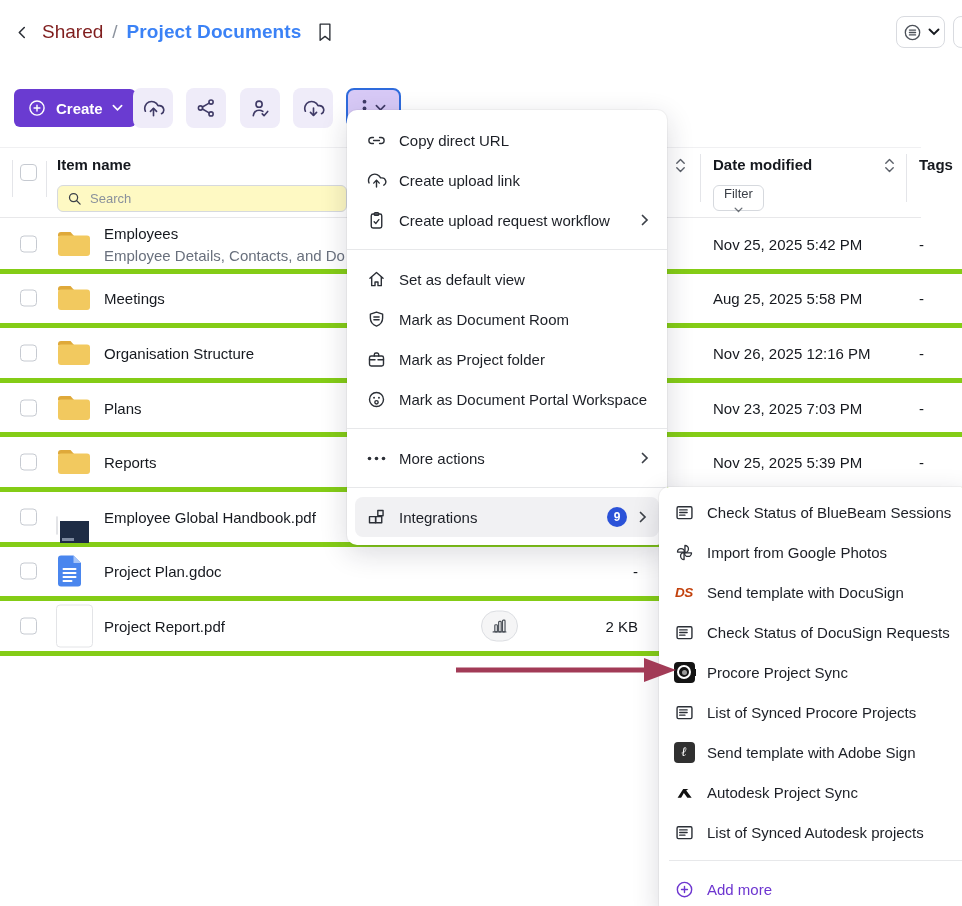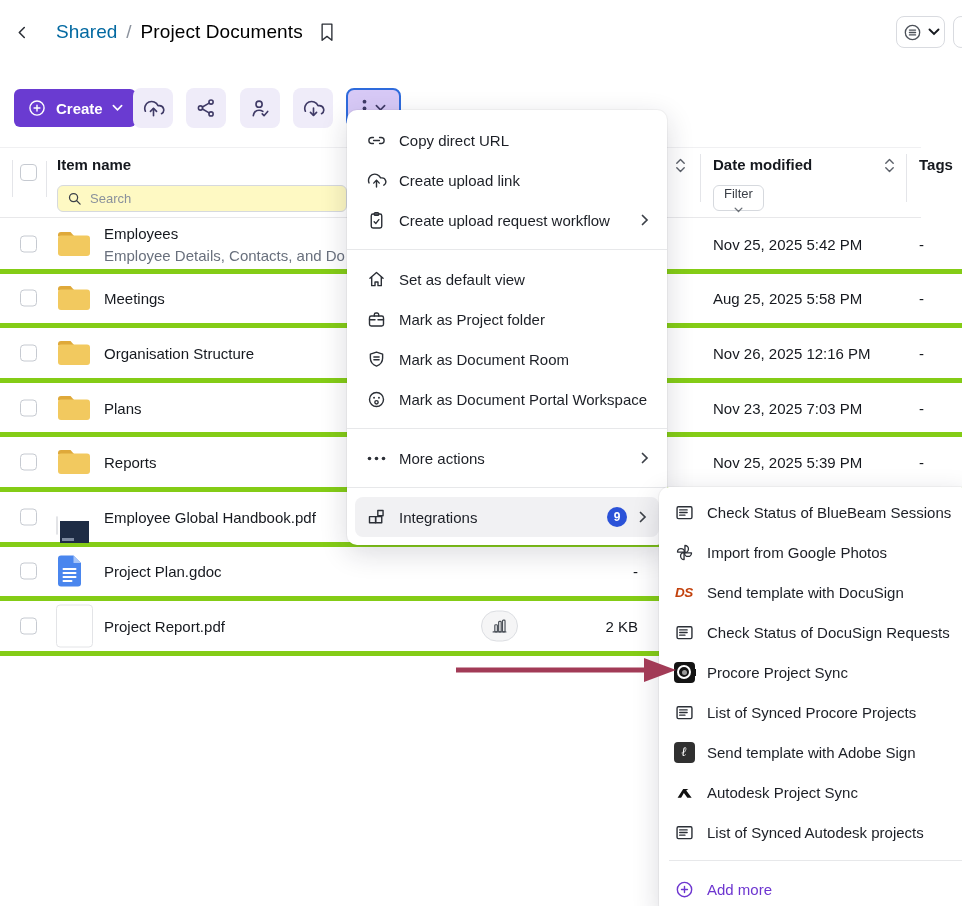--- a/index.html
+++ b/index.html
@@ -6,23 +6,23 @@
   html,body { background:#fff; }
   .screen {
     position:relative; width:962px; height:906px; background:#fff; overflow:hidden;
     font-family:"Liberation Sans", sans-serif; color:#16191f;
   }
   svg { display:block; }
 
   
   .breadcrumb { position:absolute; top:21px; left:12px; display:flex; align-items:center; gap:9px; }
   .bc-back { background:none; border:none; cursor:pointer; display:flex; align-items:center; padding:2px; }
-  .bc-parent { font-size:19px; color:#0369a1;margin-left:14px; }
+  .bc-parent { font-size:19px; color:#7f1d1d; }
   .bc-sep { font-size:19px; color:#8c939e; }
-  .bc-title { font-size:19px; font-weight:400; color:#000000; letter-spacing:.1px; }
+  .bc-title { font-size:19px; font-weight:700; color:#3b82f6; letter-spacing:.1px; }
   .bc-bookmark { background:none; border:none; cursor:pointer; margin-left:6px; display:flex; }
 
   .view-btn { position:absolute; top:16px; left:896px; width:49px; height:32px; background:#fff;
     border:1px solid #d9dbe0; border-radius:8px; display:flex; align-items:center; justify-content:center; gap:5px; cursor:pointer; }
   .btn-sliver { position:absolute; top:16px; left:953px; width:16px; height:32px; background:#fff;
     border:1px solid #d9dbe0; border-radius:8px; }
 
   
   .create-btn { position:absolute; top:89px; left:14px; height:38px; padding:0 13px; background:#6a3bd1;
     border:none; border-radius:6px; color:#fff; display:flex; align-items:center; gap:9px;
@@ -409,35 +409,35 @@
         <svg width="21" height="21" viewBox="0 0 24 24" fill="none" stroke="currentColor" stroke-width="1.6" stroke-linecap="round" stroke-linejoin="round">
             <path d="M4.5 10.5L12 4l7.5 6.5"></path>
             <path d="M6.5 9.3V19h3.8v-4.2h3.4V19h3.8V9.3"></path>
           </svg>
       </span>
       <span>Set as default view</span>
     </div>
     <div class="mi">
       <span class="lic">
         <svg width="21" height="21" viewBox="0 0 24 24" fill="none" stroke="currentColor" stroke-width="1.6" stroke-linecap="round" stroke-linejoin="round">
+            <path d="M12 3.5l7 2.4v4.3c0 4.7-2.9 7.8-7 9.4-4.1-1.6-7-4.7-7-9.4V5.9z"></path>
+            <path d="M9 9.2h6M9 12.2h6"></path>
+          </svg>
+      </span>
+      <span>Mark as Document Room</span>
+    </div>
+    <div class="mi">
+      <span class="lic">
+        <svg width="21" height="21" viewBox="0 0 24 24" fill="none" stroke="currentColor" stroke-width="1.6" stroke-linecap="round" stroke-linejoin="round">
             <rect x="4" y="8" width="16" height="11.5" rx="2"></rect>
             <path d="M9.5 8V6.3A1.8 1.8 0 0111.3 4.5h1.4a1.8 1.8 0 011.8 1.8V8"></path>
             <path d="M4 12.2h6.3M13.7 12.2H20"></path>
           </svg>
       </span>
       <span>Mark as Project folder</span>
-    </div>
-    <div class="mi">
-      <span class="lic">
-        <svg width="21" height="21" viewBox="0 0 24 24" fill="none" stroke="currentColor" stroke-width="1.6" stroke-linecap="round" stroke-linejoin="round">
-            <path d="M12 3.5l7 2.4v4.3c0 4.7-2.9 7.8-7 9.4-4.1-1.6-7-4.7-7-9.4V5.9z"></path>
-            <path d="M9 9.2h6M9 12.2h6"></path>
-          </svg>
-      </span>
-      <span>Mark as Document Room</span>
     </div>
     <div class="mi">
       <span class="lic">
         <svg width="21" height="21" viewBox="0 0 24 24" fill="none" stroke="currentColor" stroke-width="1.6" stroke-linecap="round">
             <circle cx="12" cy="12" r="8"></circle>
             <circle cx="9.2" cy="10" r="1.1" fill="currentColor" stroke="none"></circle>
             <circle cx="14.8" cy="10" r="1.1" fill="currentColor" stroke="none"></circle>
             <circle cx="12" cy="15.2" r="1.9"></circle>
           </svg>
       </span>

